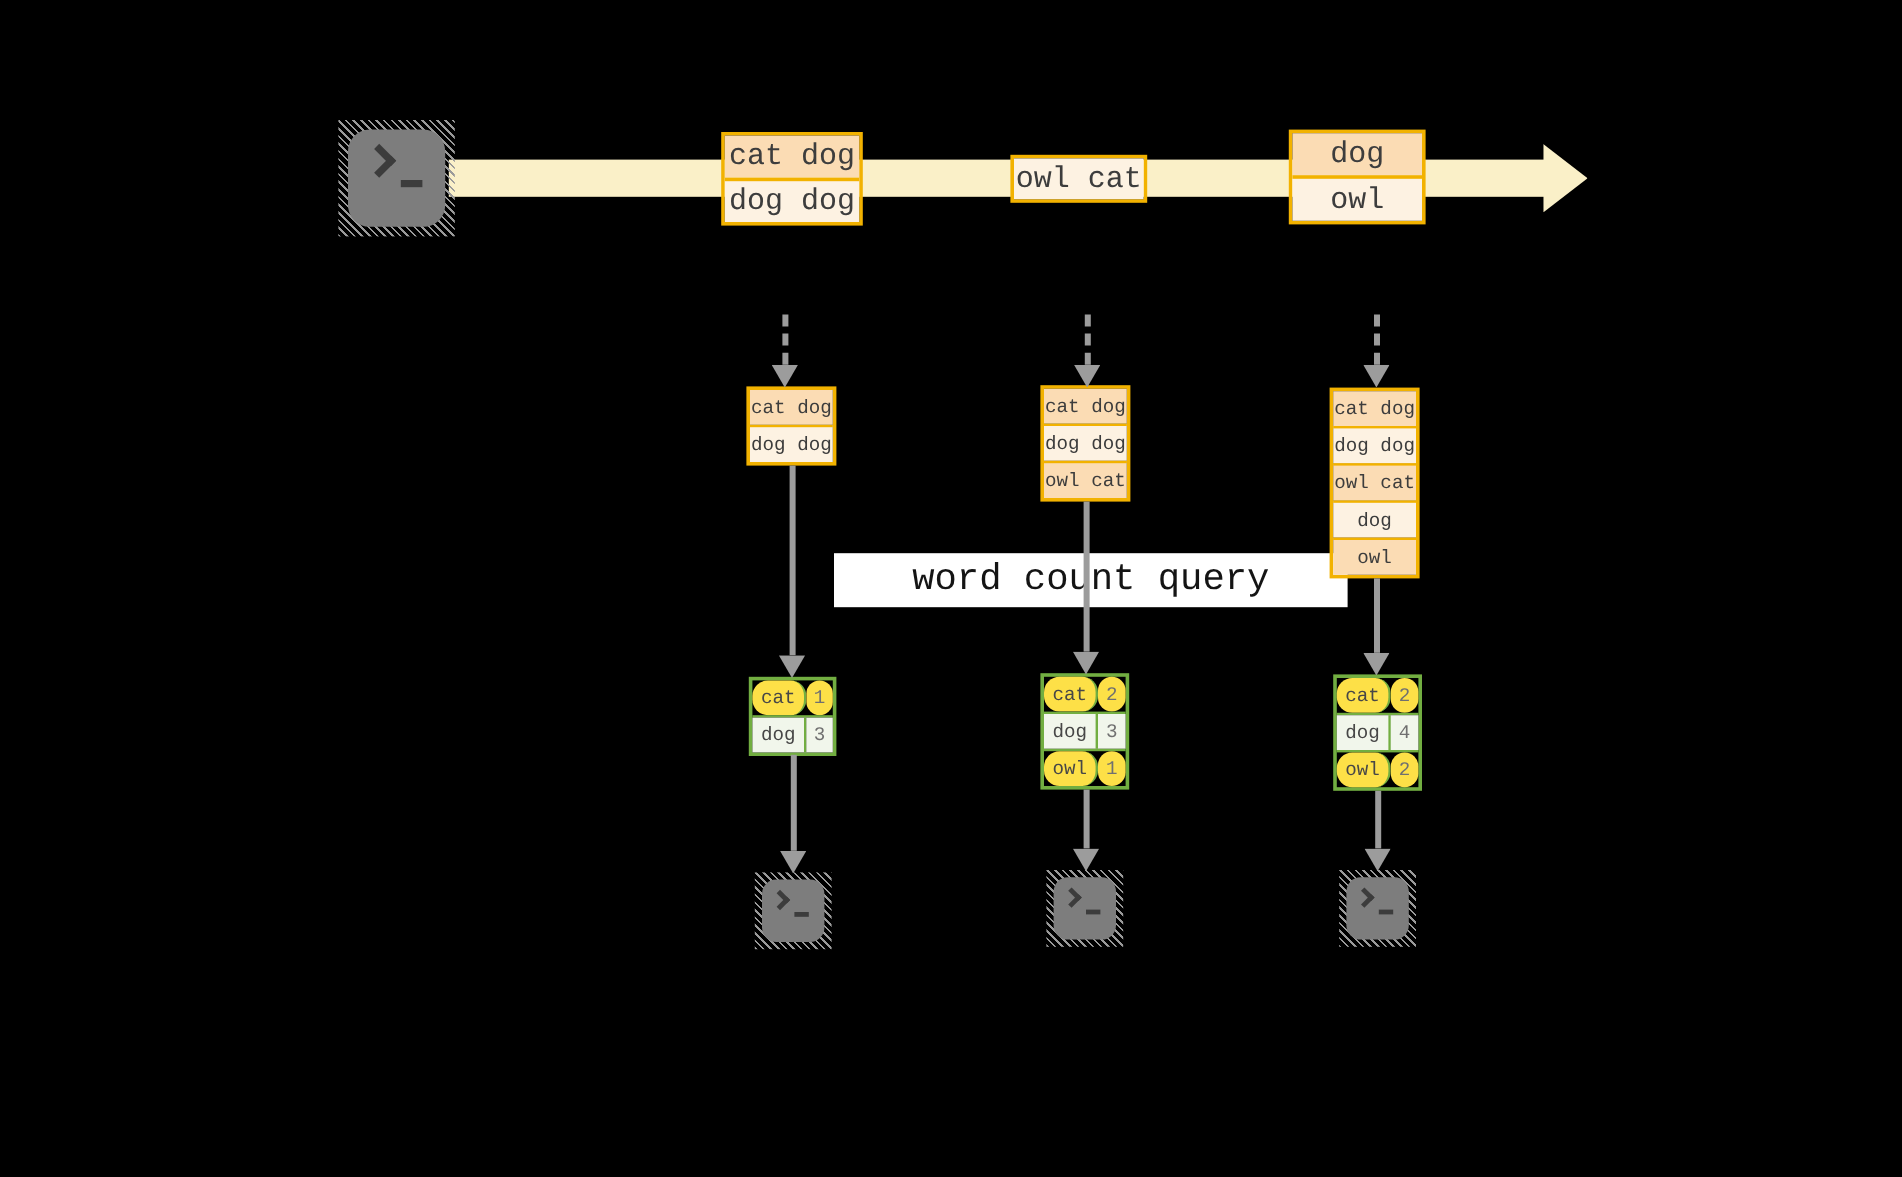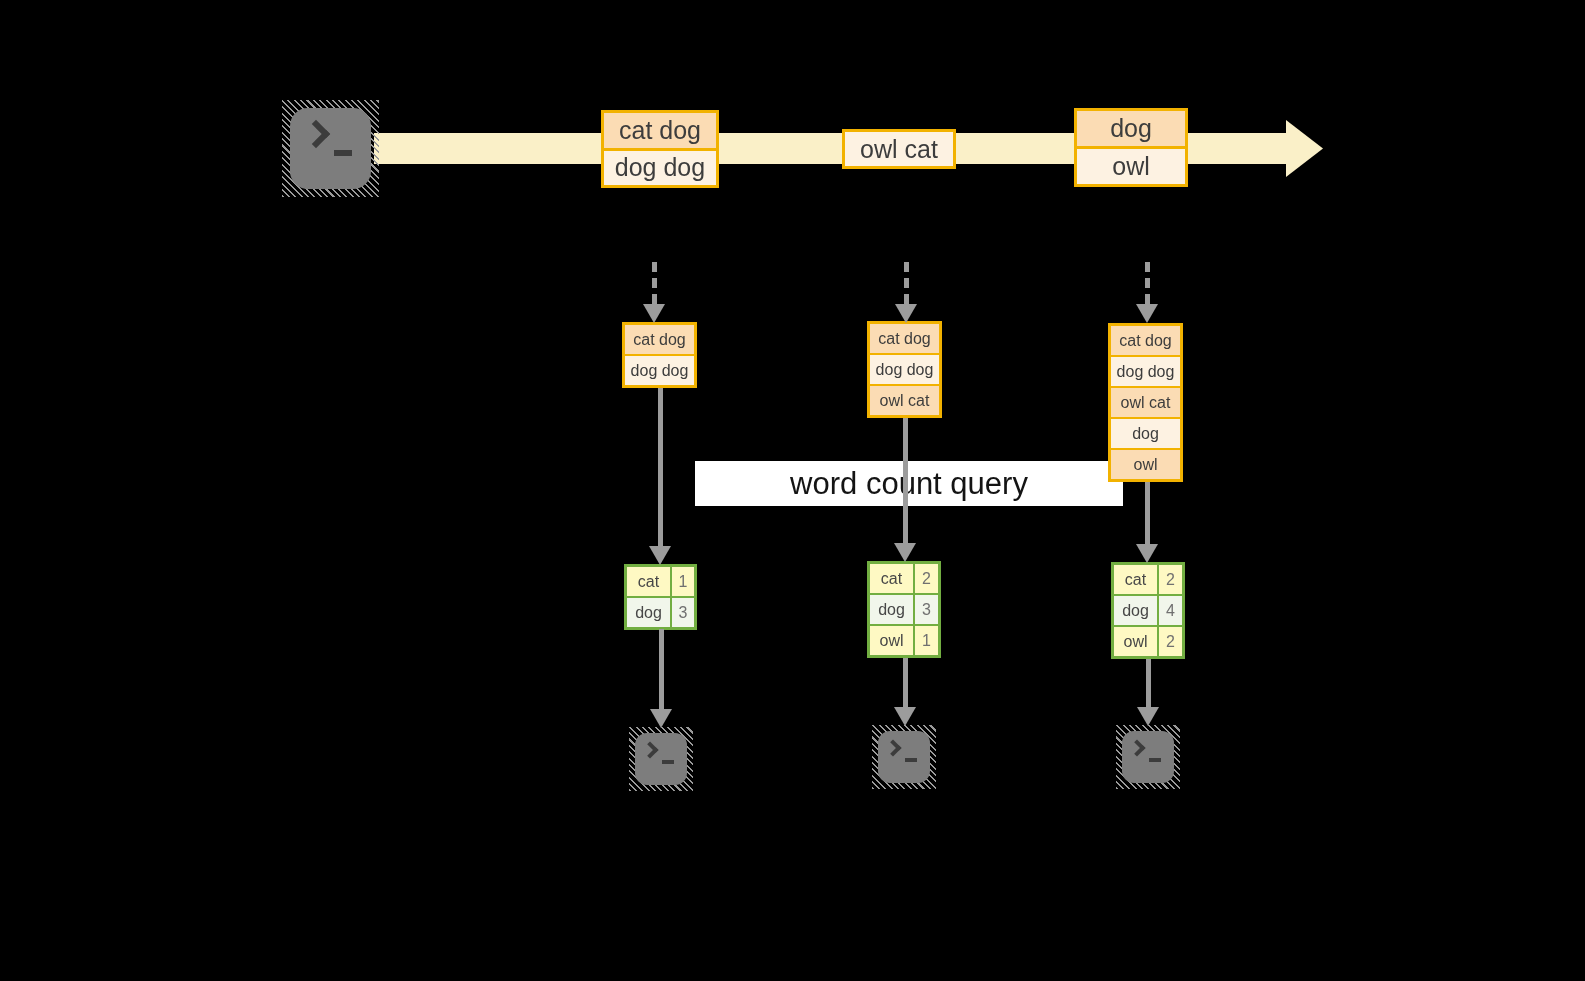--- a/index.html
+++ b/index.html
@@ -1,18 +1,18 @@
 <!DOCTYPE html>
 <html><head>
 <meta charset="utf-8">
 <style>
   html,body{margin:0;padding:0;background:#000;}
   .canvas{
     position:relative;width:1585px;height:981px;background:#000000;
-    font-family:Liberation Sans, sans-serif;overflow:hidden;
+    font-family:Liberation Mono, monospace;overflow:hidden;
   }
   
   .band{position:absolute;left:374px;top:133px;width:914px;height:31px;background:#FAF0C8;z-index:1;}
   .band-head{position:absolute;left:1286px;top:120px;width:37px;height:57px;background:#FAF0C8;
     clip-path:polygon(0 0,100% 50%,0 100%);z-index:1;}
   
   .terminal{position:absolute;z-index:2;}
   .terminal .hatch{position:absolute;inset:0;
     background:repeating-linear-gradient(45deg,#9a9a9a 0 1.5px,transparent 1.5px 4.5px);}
   .terminal .body{position:absolute;background:#7d7d7d;}
@@ -47,21 +47,21 @@
   .qlabel{position:absolute;left:695px;top:461px;width:428px;height:45px;background:#ffffff;z-index:3;
     display:flex;align-items:center;justify-content:center;font-size:31px;color:#141414;}
   
   .gtable{position:absolute;border:3px solid #72AE41;display:flex;flex-direction:column;z-index:4;box-sizing:border-box;}
   .gtable .trow{height:29px;display:flex;}
   .gtable .trow + .trow{border-top:2px solid #72AE41;}
   .gtable .cl{width:43px;border-right:2px solid #72AE41;display:flex;align-items:center;justify-content:center;
     font-size:16px;color:#474747;}
   .gtable .cr{flex:1;display:flex;align-items:center;justify-content:center;
     font-size:16px;color:#707070;}
-  .gdark{background:#fef9c3;}
+  .gdark{background:#fde047;border-radius:13px;}
   .glight{background:#F1F6EB;}
 </style>
 </head>
 <body>
 
 <div class="canvas">
 
   <div class="band"></div>
   <div class="band-head"></div>
 

